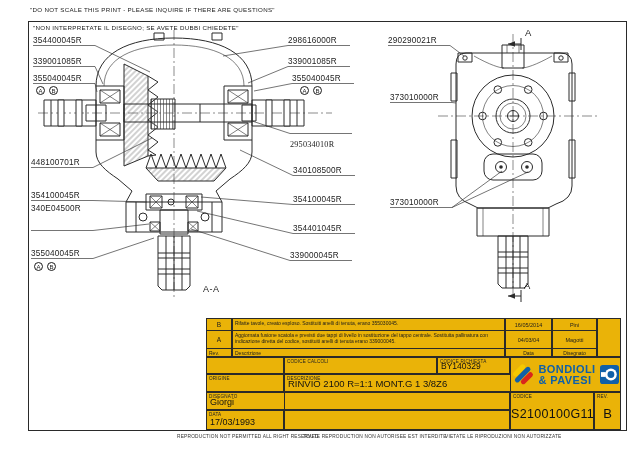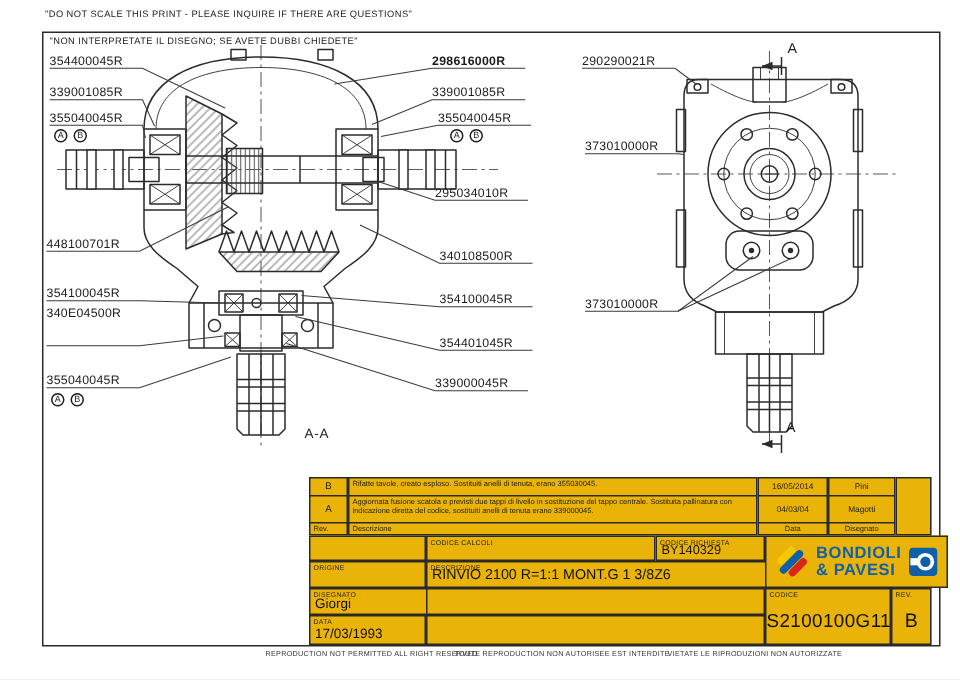--- a/index.html
+++ b/index.html
@@ -221,28 +221,28 @@
         <span class="ab">B</span>
       </div>
       <div class="callout" style="left: 31px; top: 158px;">448100701R</div>
       <div class="callout" style="left: 31px; top: 191px;">354100045R</div>
       <div class="callout" style="left: 31px; top: 204px;">340E04500R</div>
       <div class="callout" style="left: 31px; top: 249px;">355040045R</div>
       <div class="ab-pair" style="left: 34px; top: 262px;">
         <span class="ab">A</span>
         <span class="ab">B</span>
       </div>
-      <div class="callout" style="left: 288px; top: 36px; font-weight: bold;">298616000R</div>
+      <div class="callout" style="left: 288px; top: 36px;">298616000R</div>
       <div class="callout" style="left: 288px; top: 57px;">339001085R</div>
       <div class="callout" style="left: 292px; top: 74px;">355040045R</div>
       <div class="ab-pair" style="left: 300px; top: 86px;">
         <span class="ab">A</span>
         <span class="ab">B</span>
       </div>
-      <div class="callout" style="left: 290px; top: 124px;">295034010R</div>
+      <div class="callout" style="left: 290px; top: 140px; font-family: Liberation Serif, serif;">295034010R</div>
       <div class="callout" style="left: 293px; top: 166px;">340108500R</div>
       <div class="callout" style="left: 293px; top: 195px;">354100045R</div>
       <div class="callout" style="left: 293px; top: 224px;">354401045R</div>
       <div class="callout" style="left: 290px; top: 251px;">339000045R</div>
       <div class="callout" style="left: 388px; top: 36px;">290290021R</div>
       <div class="callout" style="left: 390px; top: 93px;">373010000R</div>
       <div class="callout" style="left: 390px; top: 198px;">373010000R</div>
     </div>
 
   <div class="section-label" style="left:203px;top:284px;">A-A</div>
@@ -285,21 +285,21 @@
     <span class="tl">CODICE RICHIESTA</span>
     <span class="val-s" style="font-size:8.5px;">BY140329</span>
   </div>
   <div class="cell" style="left:284px;top:374px;width:266px;height:18px;">
     <span class="tl">DESCRIZIONE</span>
     <span class="val-s" style="font-size:9.5px;">RINVIO 2100 R=1:1 MONT.G 1 3/8Z6</span>
   </div>
   <div class="cell" style="left:284px;top:392px;width:226px;height:18px;"></div>
   <div class="cell" style="left:284px;top:410px;width:226px;height:20px;"></div>
 
-  <div class="cell logo-cell" style="left:510px;top:357px;width:122px;height:35px;">
+  <div class="cell logo-cell" style="left:510px;top:357px;width:111px;height:35px;">
     <svg width="22" height="22" viewBox="0 0 22 22">
       <g transform="rotate(-45 11 11)">
         <rect x="4" y="2.5" width="15" height="5" rx="2.5" fill="#f5c800"></rect>
         <rect x="1" y="8" width="20" height="5" rx="2.5" fill="#1060a8"></rect>
         <rect x="4" y="13.5" width="15" height="5" rx="2.5" fill="#d9261c"></rect>
       </g>
     </svg>
     <div class="logo-text" style="color:#1060a8;">
       <div>BONDIOLI</div>
       <div>&amp; PAVESI</div>

